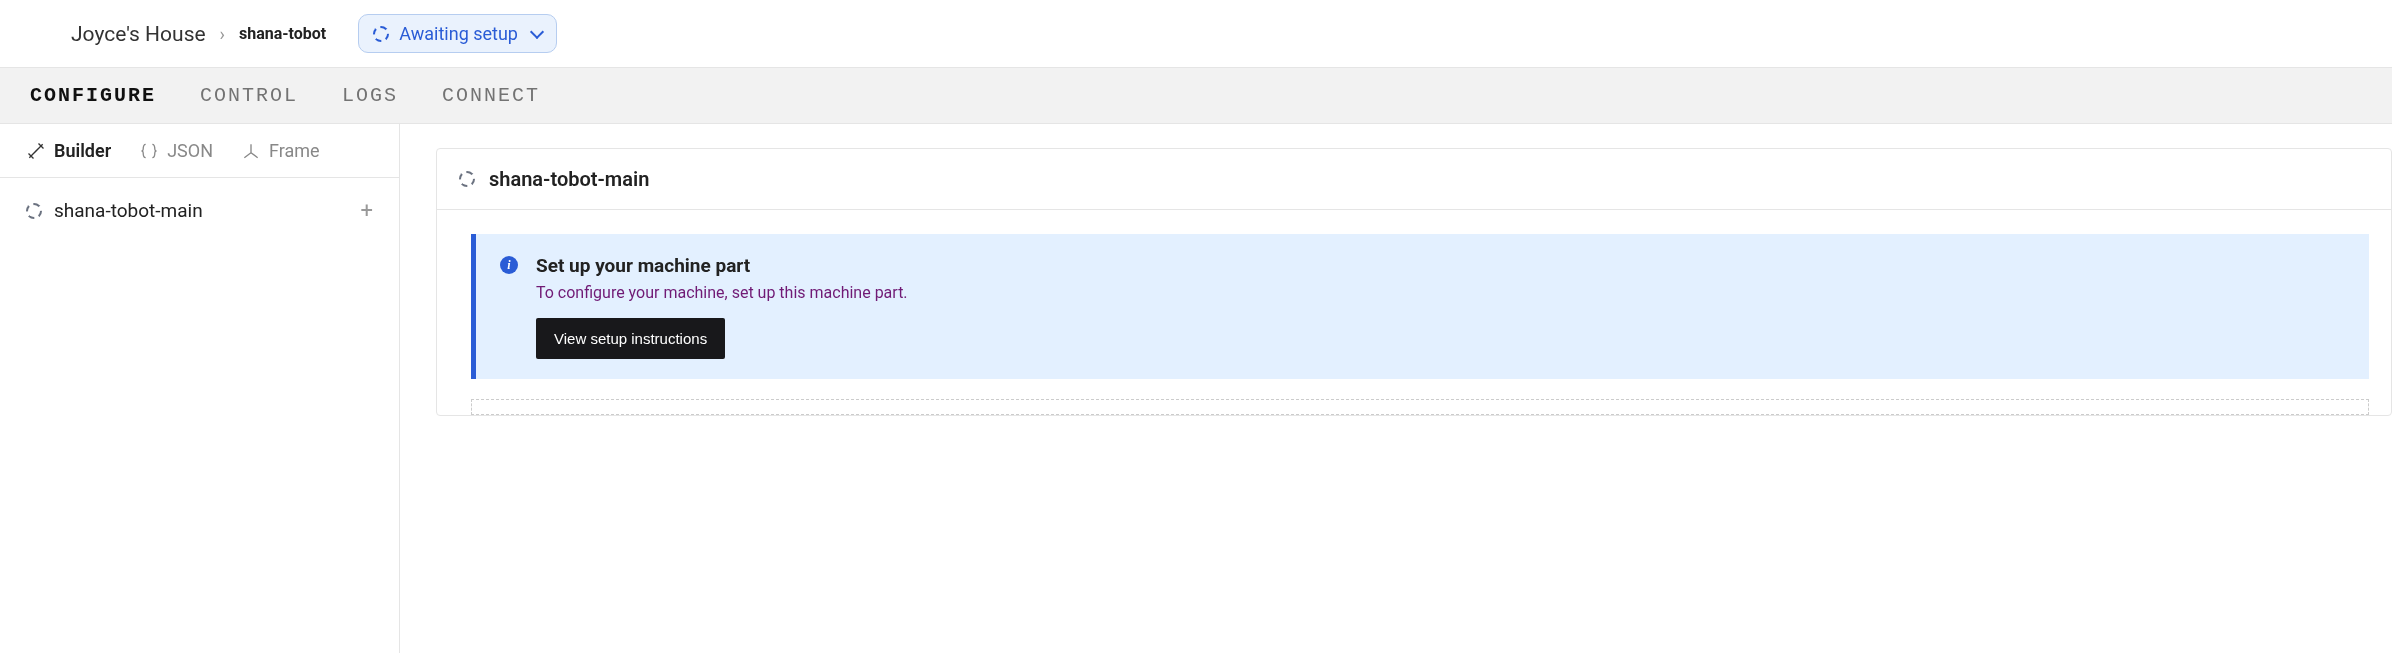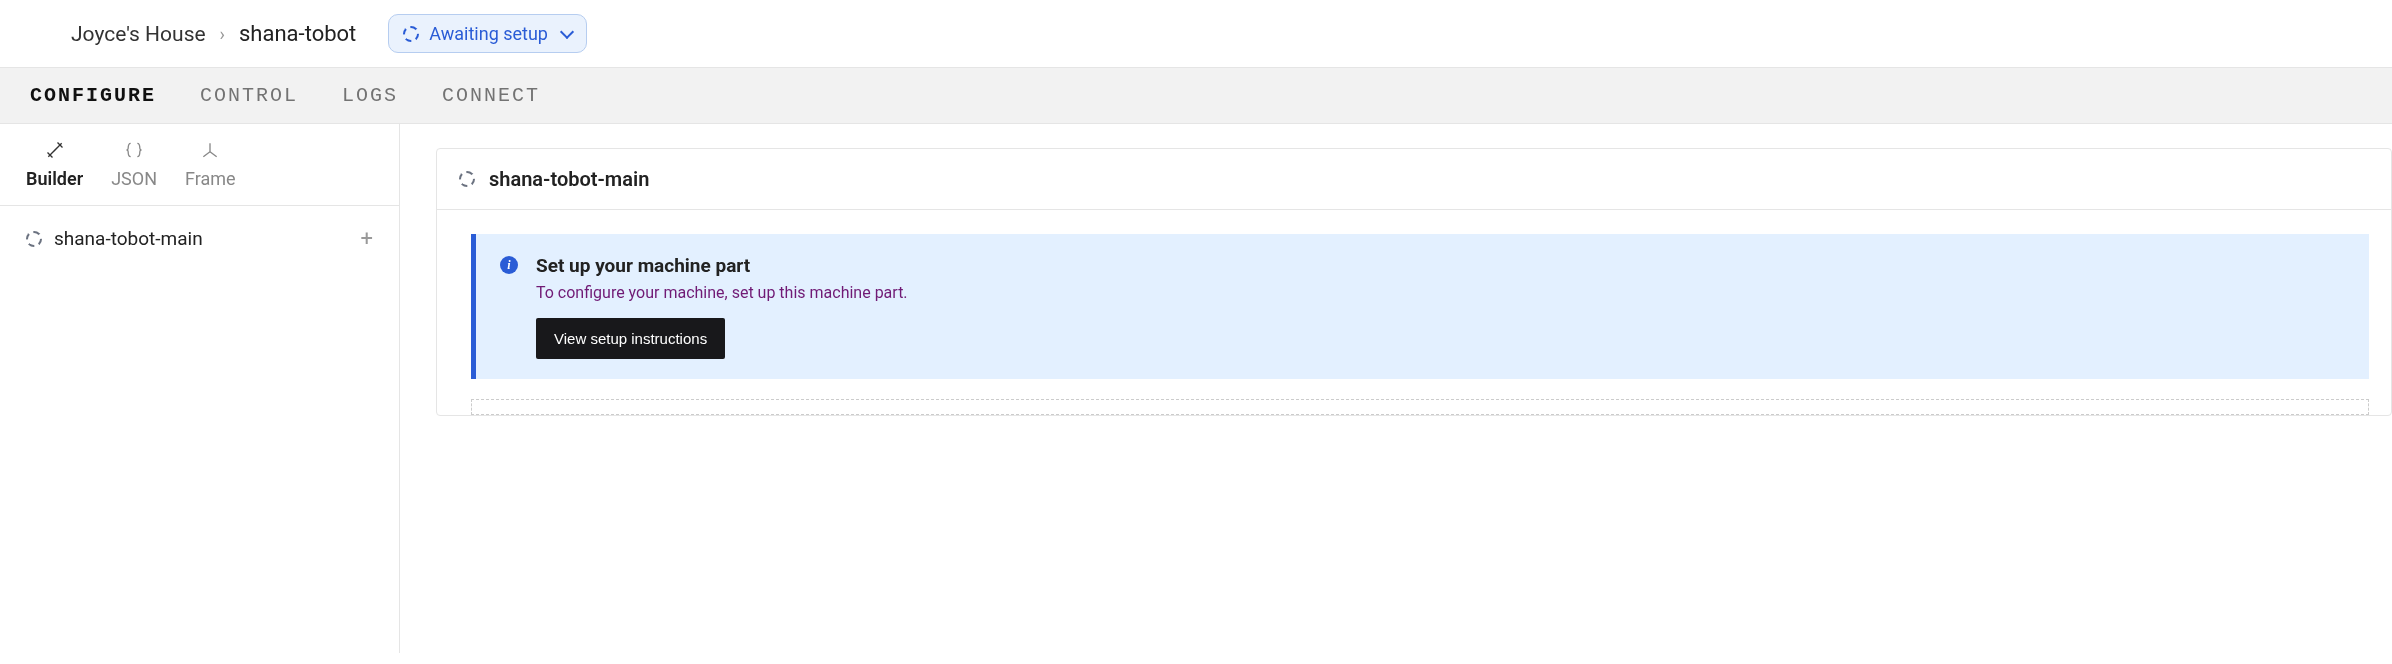--- a/index.html
+++ b/index.html
@@ -24,23 +24,23 @@
     .breadcrumb-link {
       color: #333;
       font-size: 21px;
       cursor: pointer;
     }
     .breadcrumb-sep {
       color: #999;
       font-size: 18px;
     }
     .breadcrumb-current {
-      font-weight: 400;
-      color: #222;
-      font-size: 22px;
+      font-weight: 700;
+      color: #222;
+      font-size: 16px;
     }
     .status-pill {
       display: inline-flex;
       align-items: center;
       gap: 10px;
       border: 1px solid #b6cdf0;
       background: #eaf2fd;
       color: #2a5cd6;
       border-radius: 10px;
       padding: 8px 14px;
@@ -102,21 +102,20 @@
       padding: 16px 26px;
       border-bottom: 1px solid #e5e5e5;
     }
     .sidebar-tab {
       display: inline-flex;
       align-items: center;
       gap: 8px;
       color: #888;
       font-size: 18px;
       cursor: pointer;
-      flex-direction: column;
     }
     .sidebar-tab.active {
       color: #222;
       font-weight: 600;
     }
     .sidebar-item {
       display: flex;
       align-items: center;
       justify-content: space-between;
       padding: 20px 26px;

